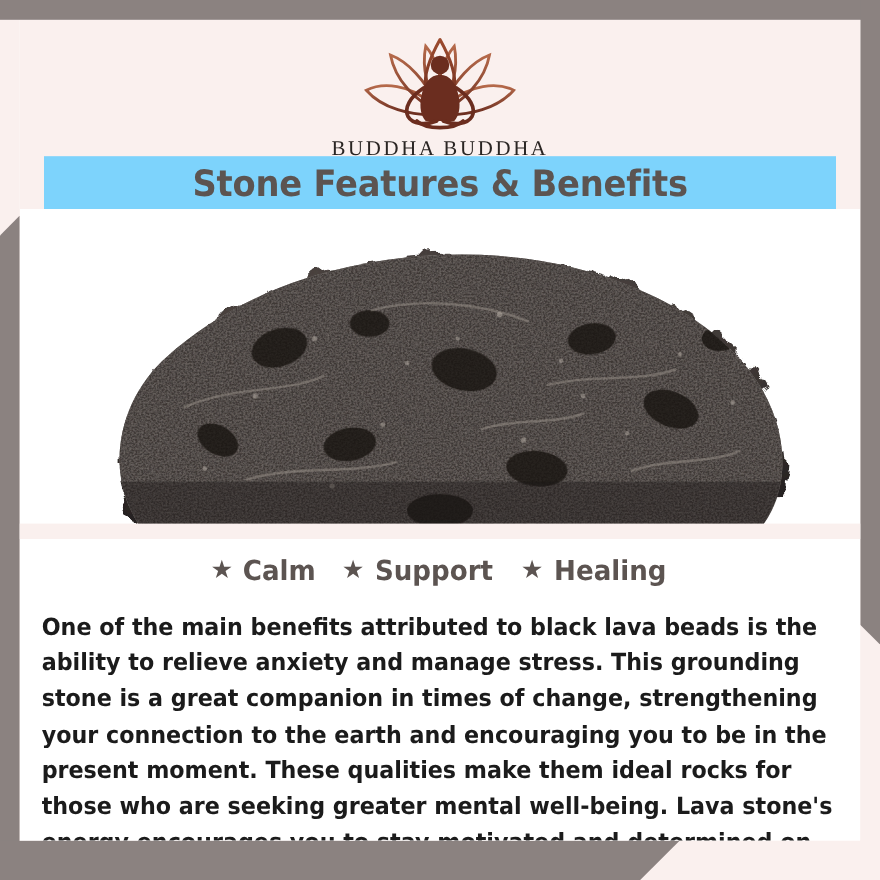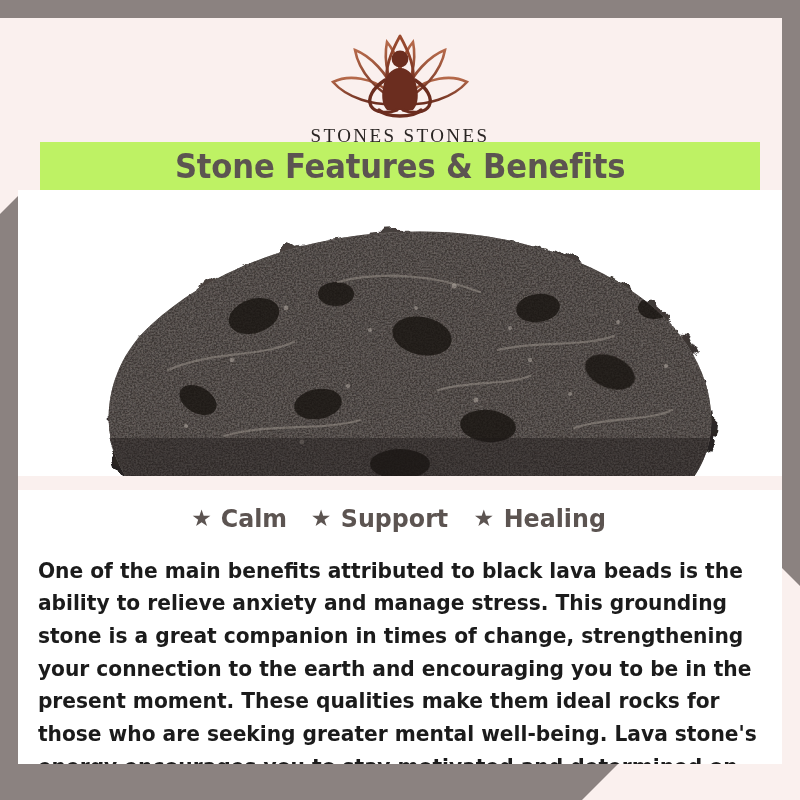--- a/index.html
+++ b/index.html
@@ -85,21 +85,21 @@
     color: #2a2523;
     font-weight: 400;
   }
 
   .title-band {
     position: absolute;
     left: 22px;
     right: 22px;
     bottom: 0;
     height: 48px;
-    background: #bef264;
+    background: #7dd3fc;
     display: flex;
     align-items: center;
     justify-content: center;
   }
   .title-text {
     font-family: "DejaVu Sans", sans-serif;
     font-weight: 700;
     font-size: 33px;
     color: #5c5451;
     letter-spacing: -0.2px;
@@ -240,21 +240,21 @@
             <circle cx="93" cy="33" r="8.4"></circle>
             <path d="M93 42 C 84 42, 78 50, 76 62 C 74 72, 76 80, 80 84 L 106 84 C 110 80, 112 72, 110 62 C 108 50, 102 42, 93 42 Z"></path>
           </g>
 
           <g fill="none" stroke="#6b2d1f" stroke-width="3.4" stroke-linecap="round">
             <path d="M78 54 C 66 62, 60 72, 64 80 C 68 87, 80 88, 90 84"></path>
             <path d="M108 54 C 120 62, 126 72, 122 80 C 118 87, 106 88, 96 84"></path>
             <path d="M72 84 C 80 92, 106 92, 114 84"></path>
           </g>
         </svg>
-        <span class="logo-word">STONES STONES</span>
+        <span class="logo-word">BUDDHA BUDDHA</span>
       </div>
 
       <div class="title-band">
         <span class="title-text">Stone Features &amp; Benefits</span>
       </div>
     </div>
 
     <div class="hero">
       <svg class="hero-canvas" viewBox="0 0 764 300" preserveAspectRatio="xMidYMid slice">
         <defs>

